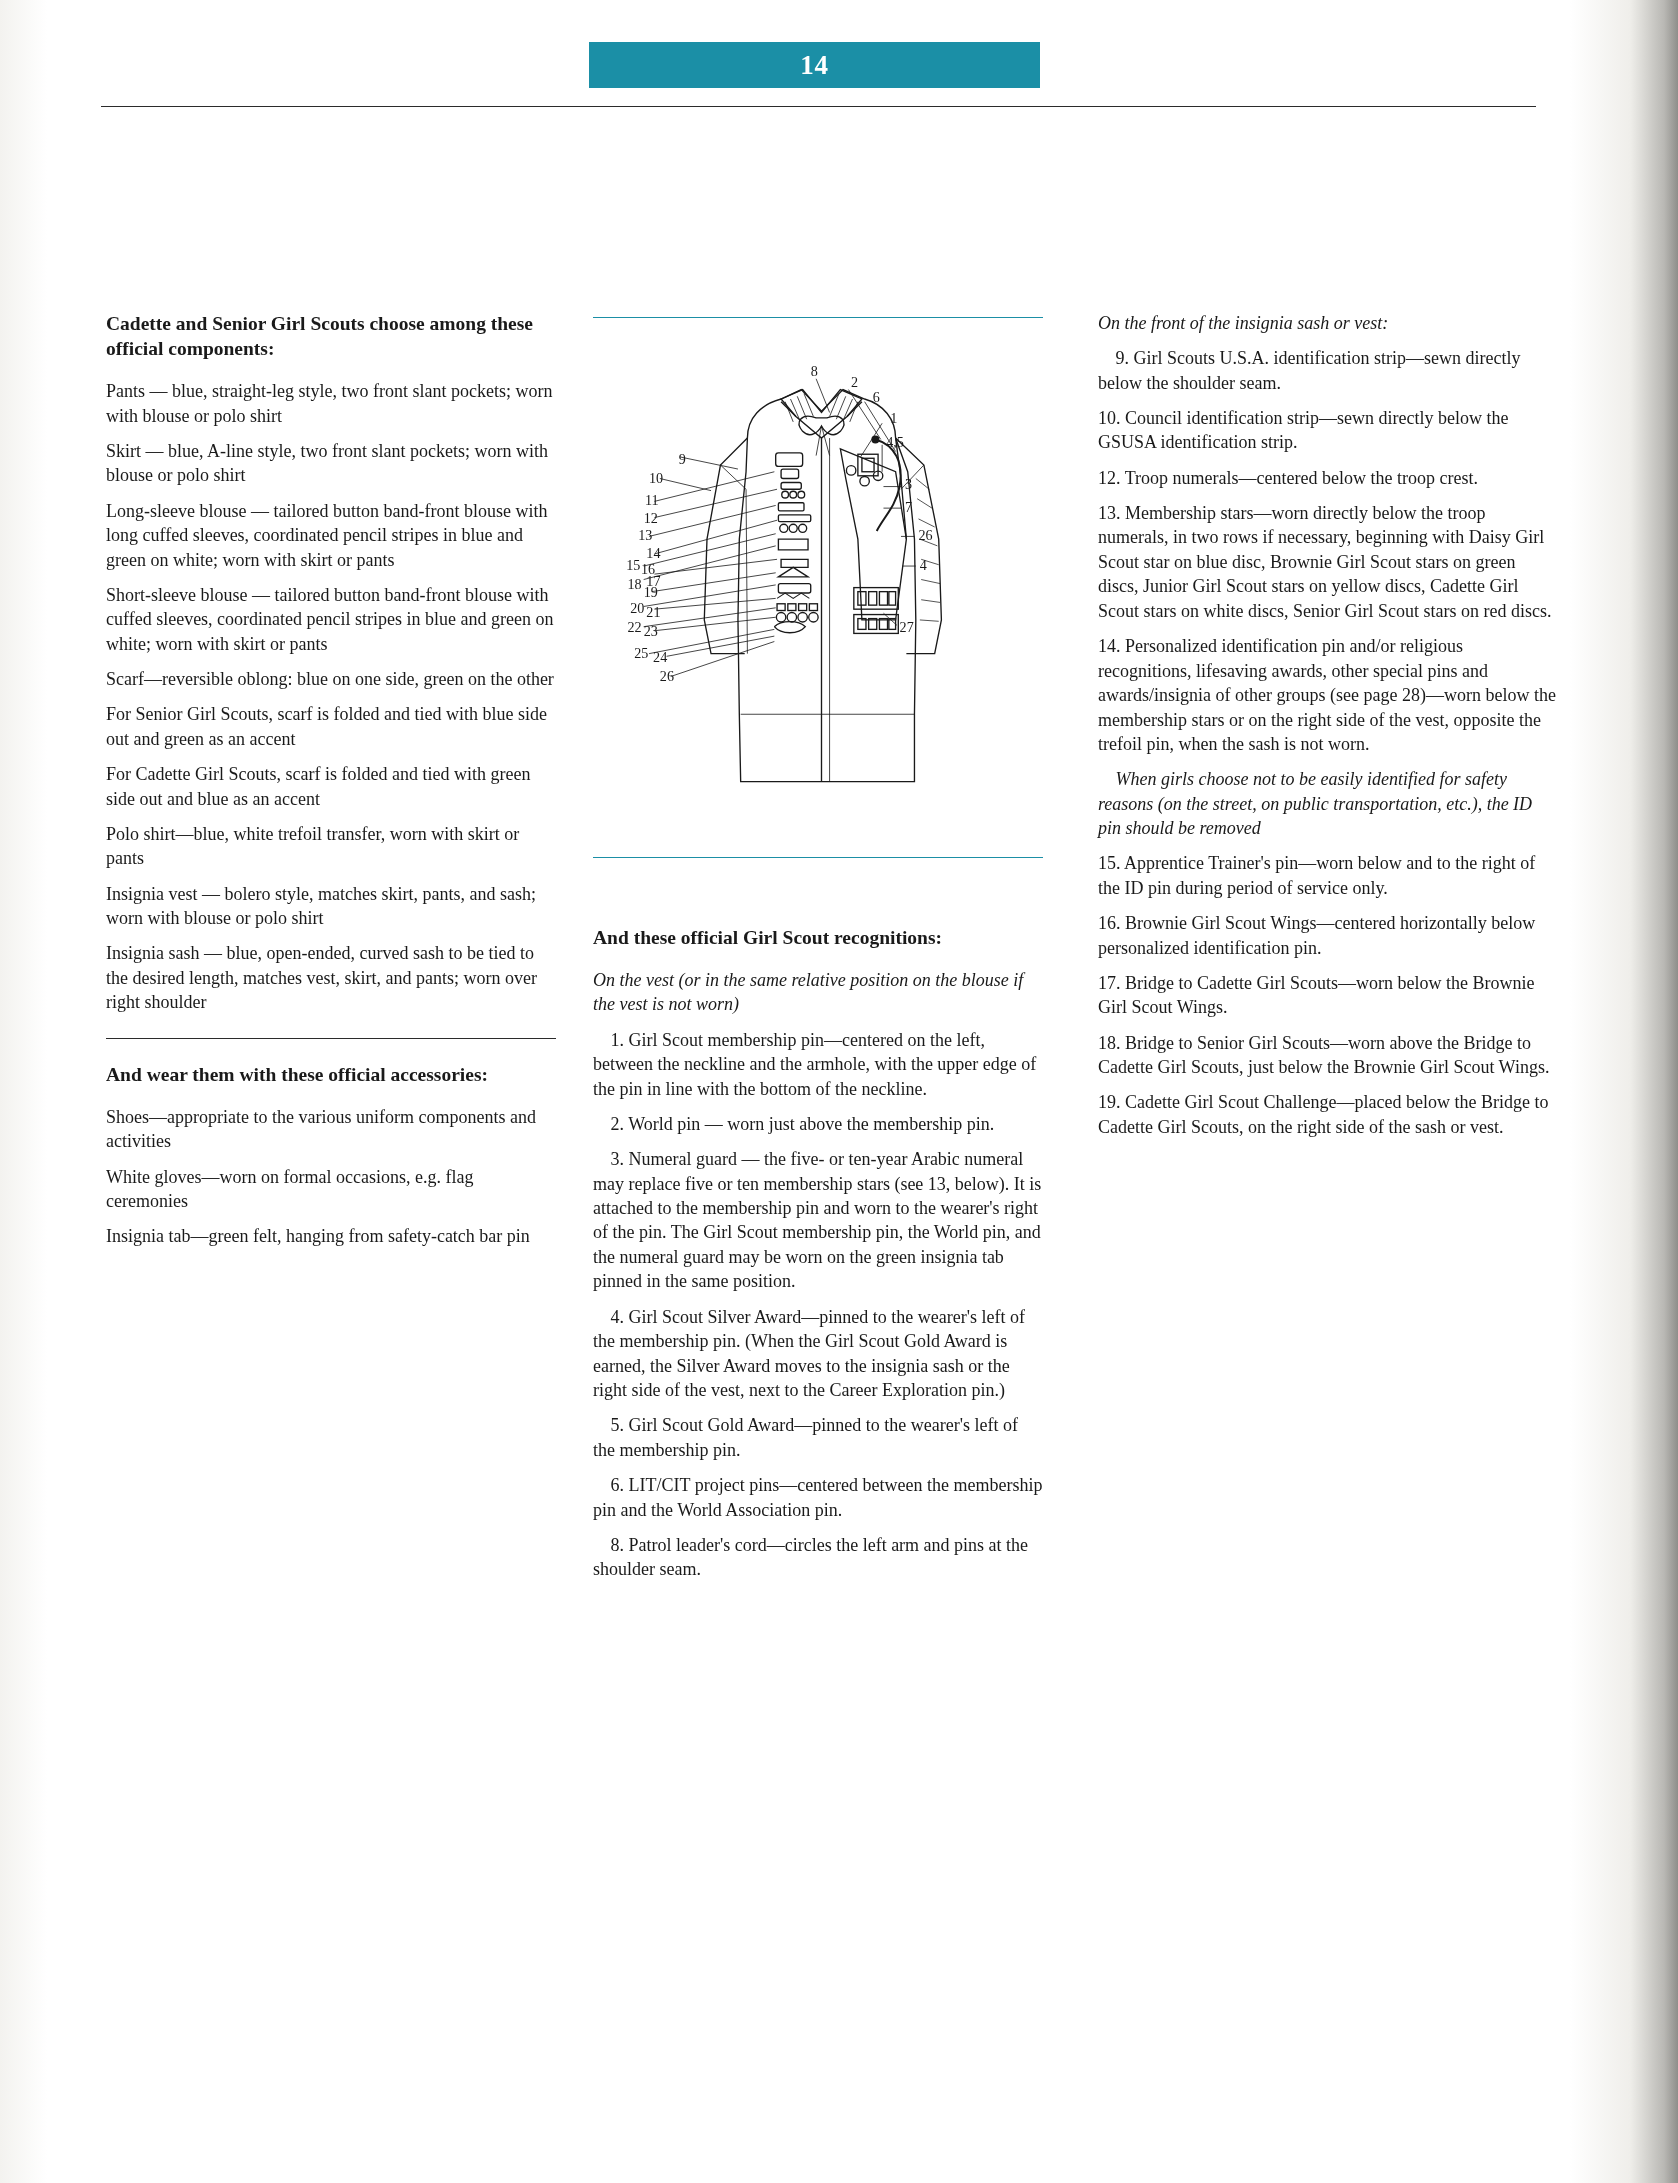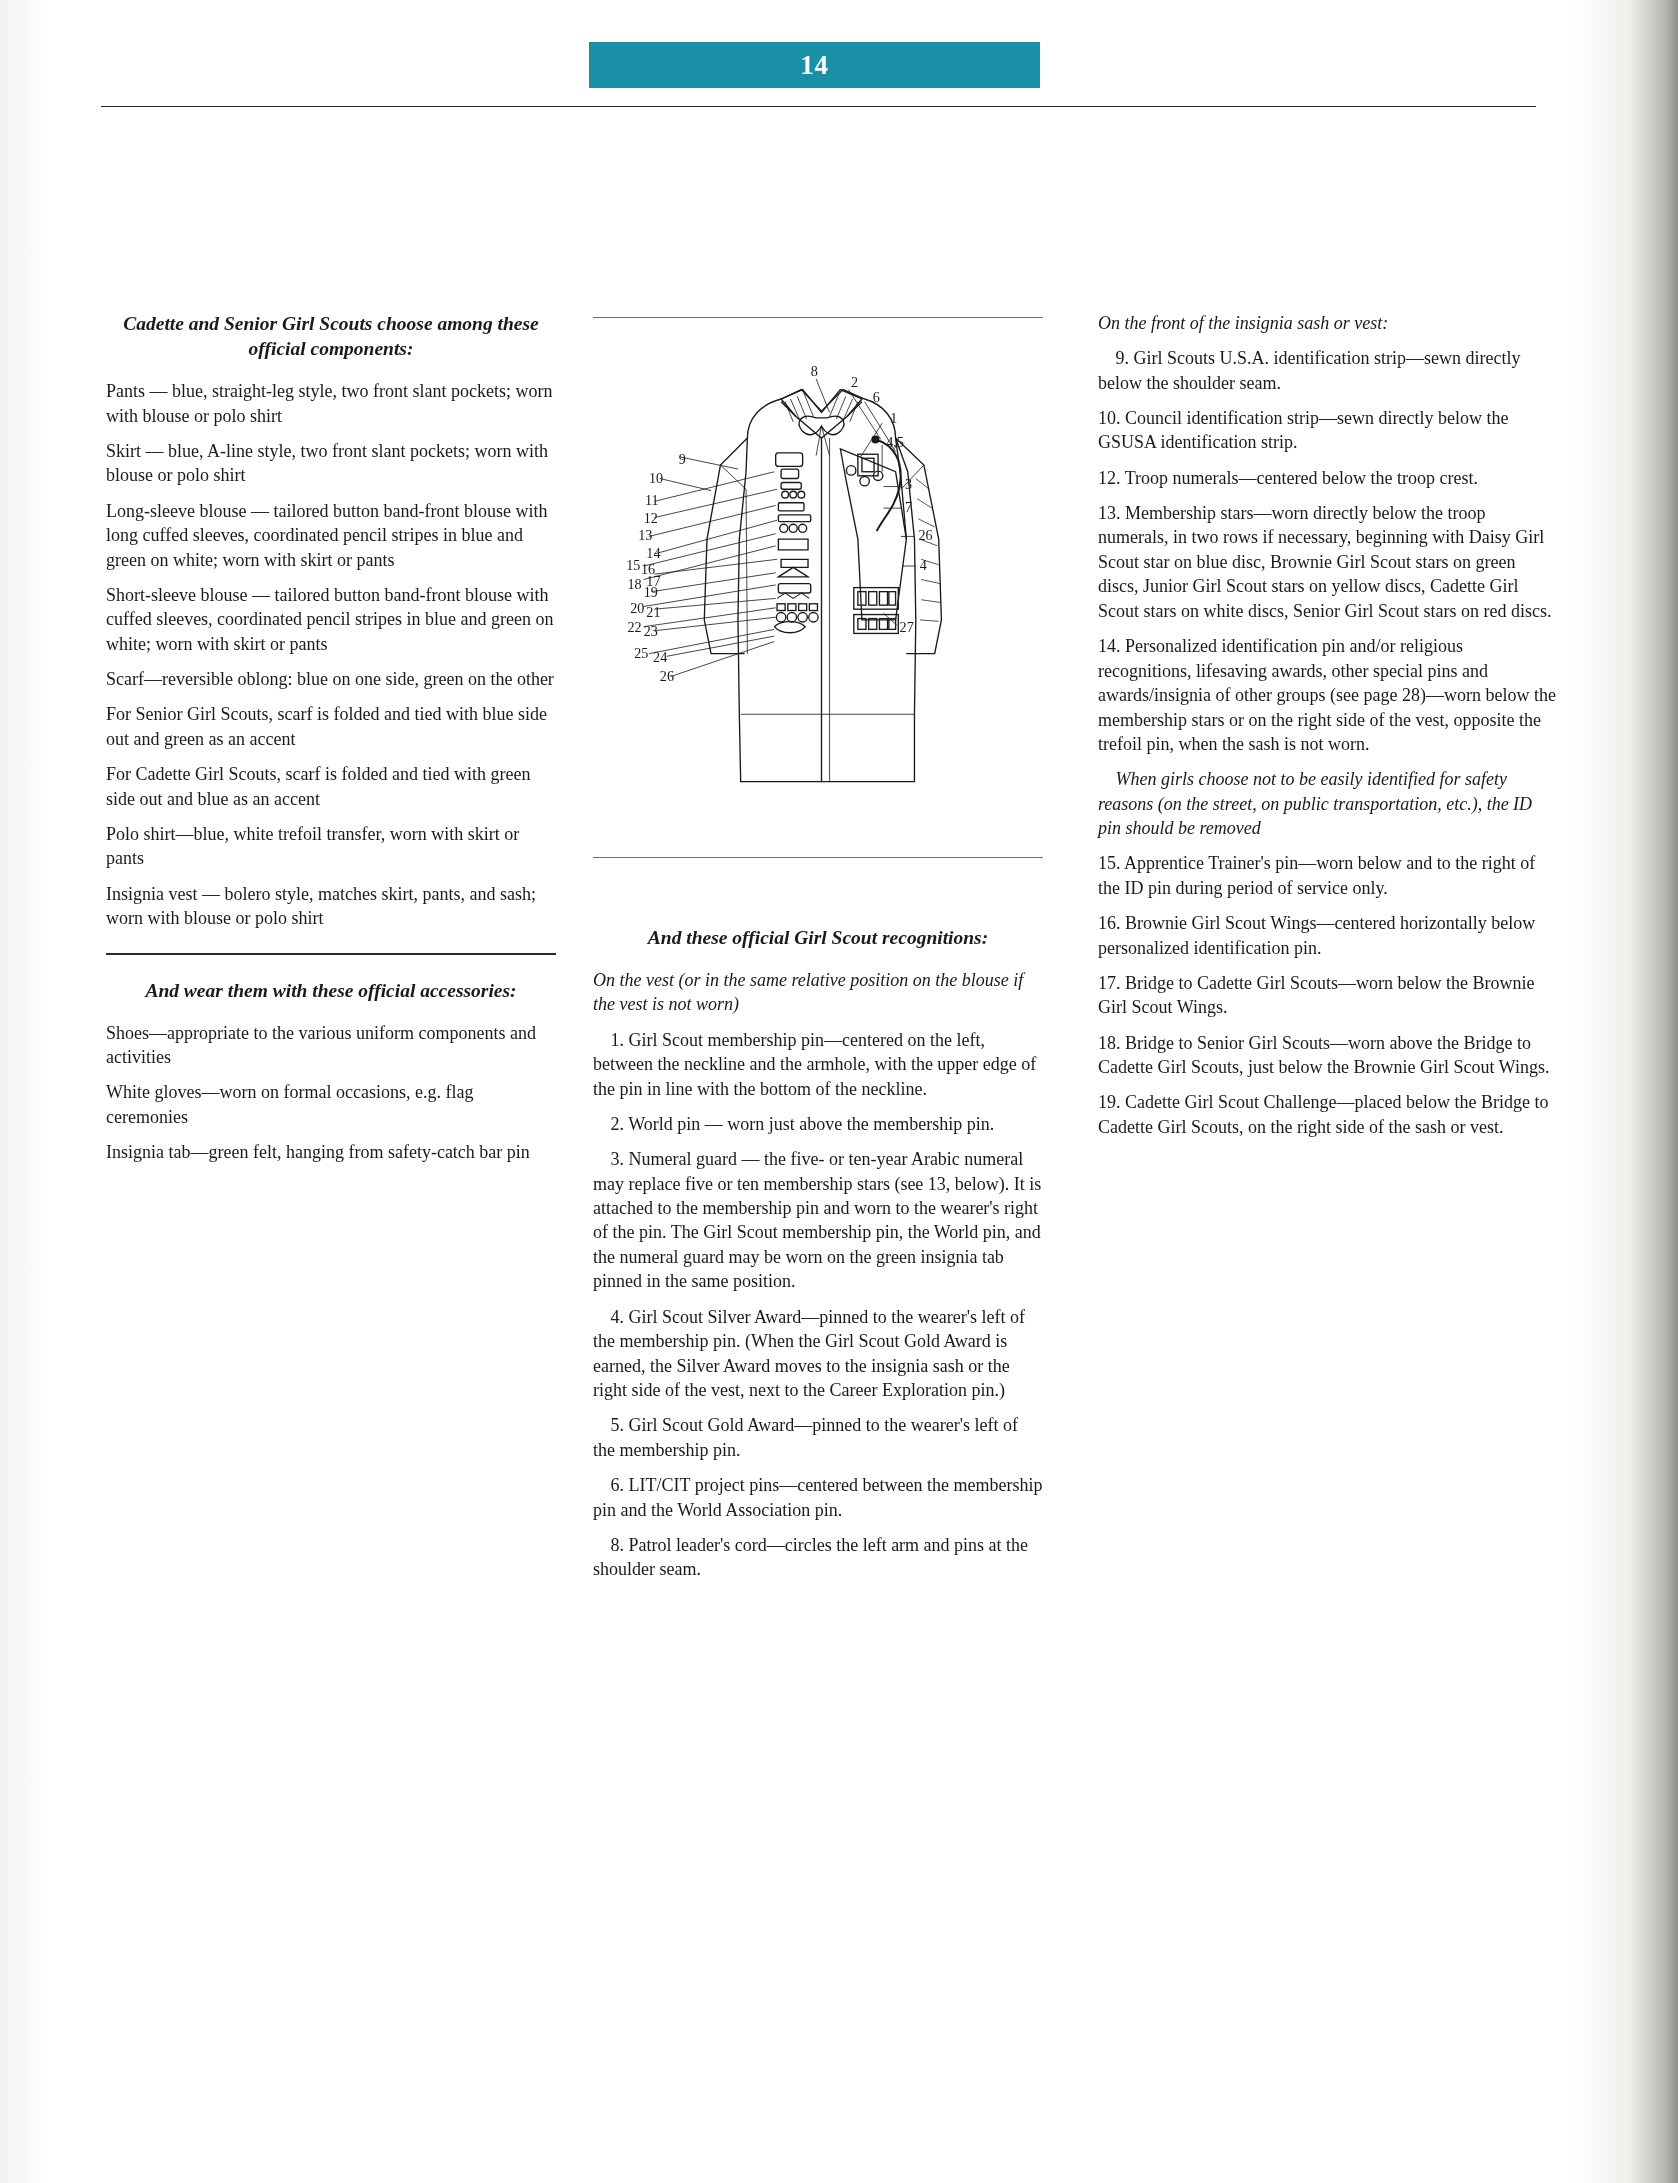--- a/index.html
+++ b/index.html
@@ -50,26 +50,24 @@
 
   .col {
     position: absolute;
     font-size: 18px;
     line-height: 1.36;
   }
   .col-left  { left: 106px;  top: 311px;  width: 450px; }
   .col-right { left: 1098px; top: 311px;  width: 458px; }
 
   h2.sec-title {
-    font-style: italic;
     font-weight: bold;
     font-size: 19.5px;
     line-height: 1.3;
     margin: 0 0 17.5px 0;
-    text-align: center;
   }
   p {
     margin: 0 0 10.8px 0;
     text-align: left;
   }
   p.ital { font-style: italic; }
 
   .divider {
     height: 1.3px;
     background: #2b2b2b;
@@ -132,20 +130,21 @@
 
     <p>Pants — blue, straight-leg style, two front slant pockets; worn with blouse or polo shirt</p>
     <p>Skirt — blue, A-line style, two front slant pockets; worn with blouse or polo shirt</p>
     <p>Long-sleeve blouse — tailored button band-front blouse with long cuffed sleeves, coordinated pencil stripes in blue and green on white; worn with skirt or pants</p>
     <p>Short-sleeve blouse — tailored button band-front blouse with cuffed sleeves, coordinated pencil stripes in blue and green on white; worn with skirt or pants</p>
     <p>Scarf—reversible oblong: blue on one side, green on the other</p>
     <p>For Senior Girl Scouts, scarf is folded and tied with blue side out and green as an accent</p>
     <p>For Cadette Girl Scouts, scarf is folded and tied with green side out and blue as an accent</p>
     <p>Polo shirt—blue, white trefoil transfer, worn with skirt or pants</p>
     <p>Insignia vest — bolero style, matches skirt, pants, and sash; worn with blouse or polo shirt</p>
+    <p>Insignia sash — blue, open-ended, curved sash to be tied to the desired length, matches vest, skirt, and pants; worn over right shoulder</p>
 
     <div class="divider"></div>
 
     <h2 class="sec-title">And wear them with these official accessories:</h2>
 
     <p>Shoes—appropriate to the various uniform components and activities</p>
     <p>White gloves—worn on formal occasions, e.g. flag ceremonies</p>
     <p>Insignia tab—green felt, hanging from safety-catch bar pin</p>
   </div>
 

